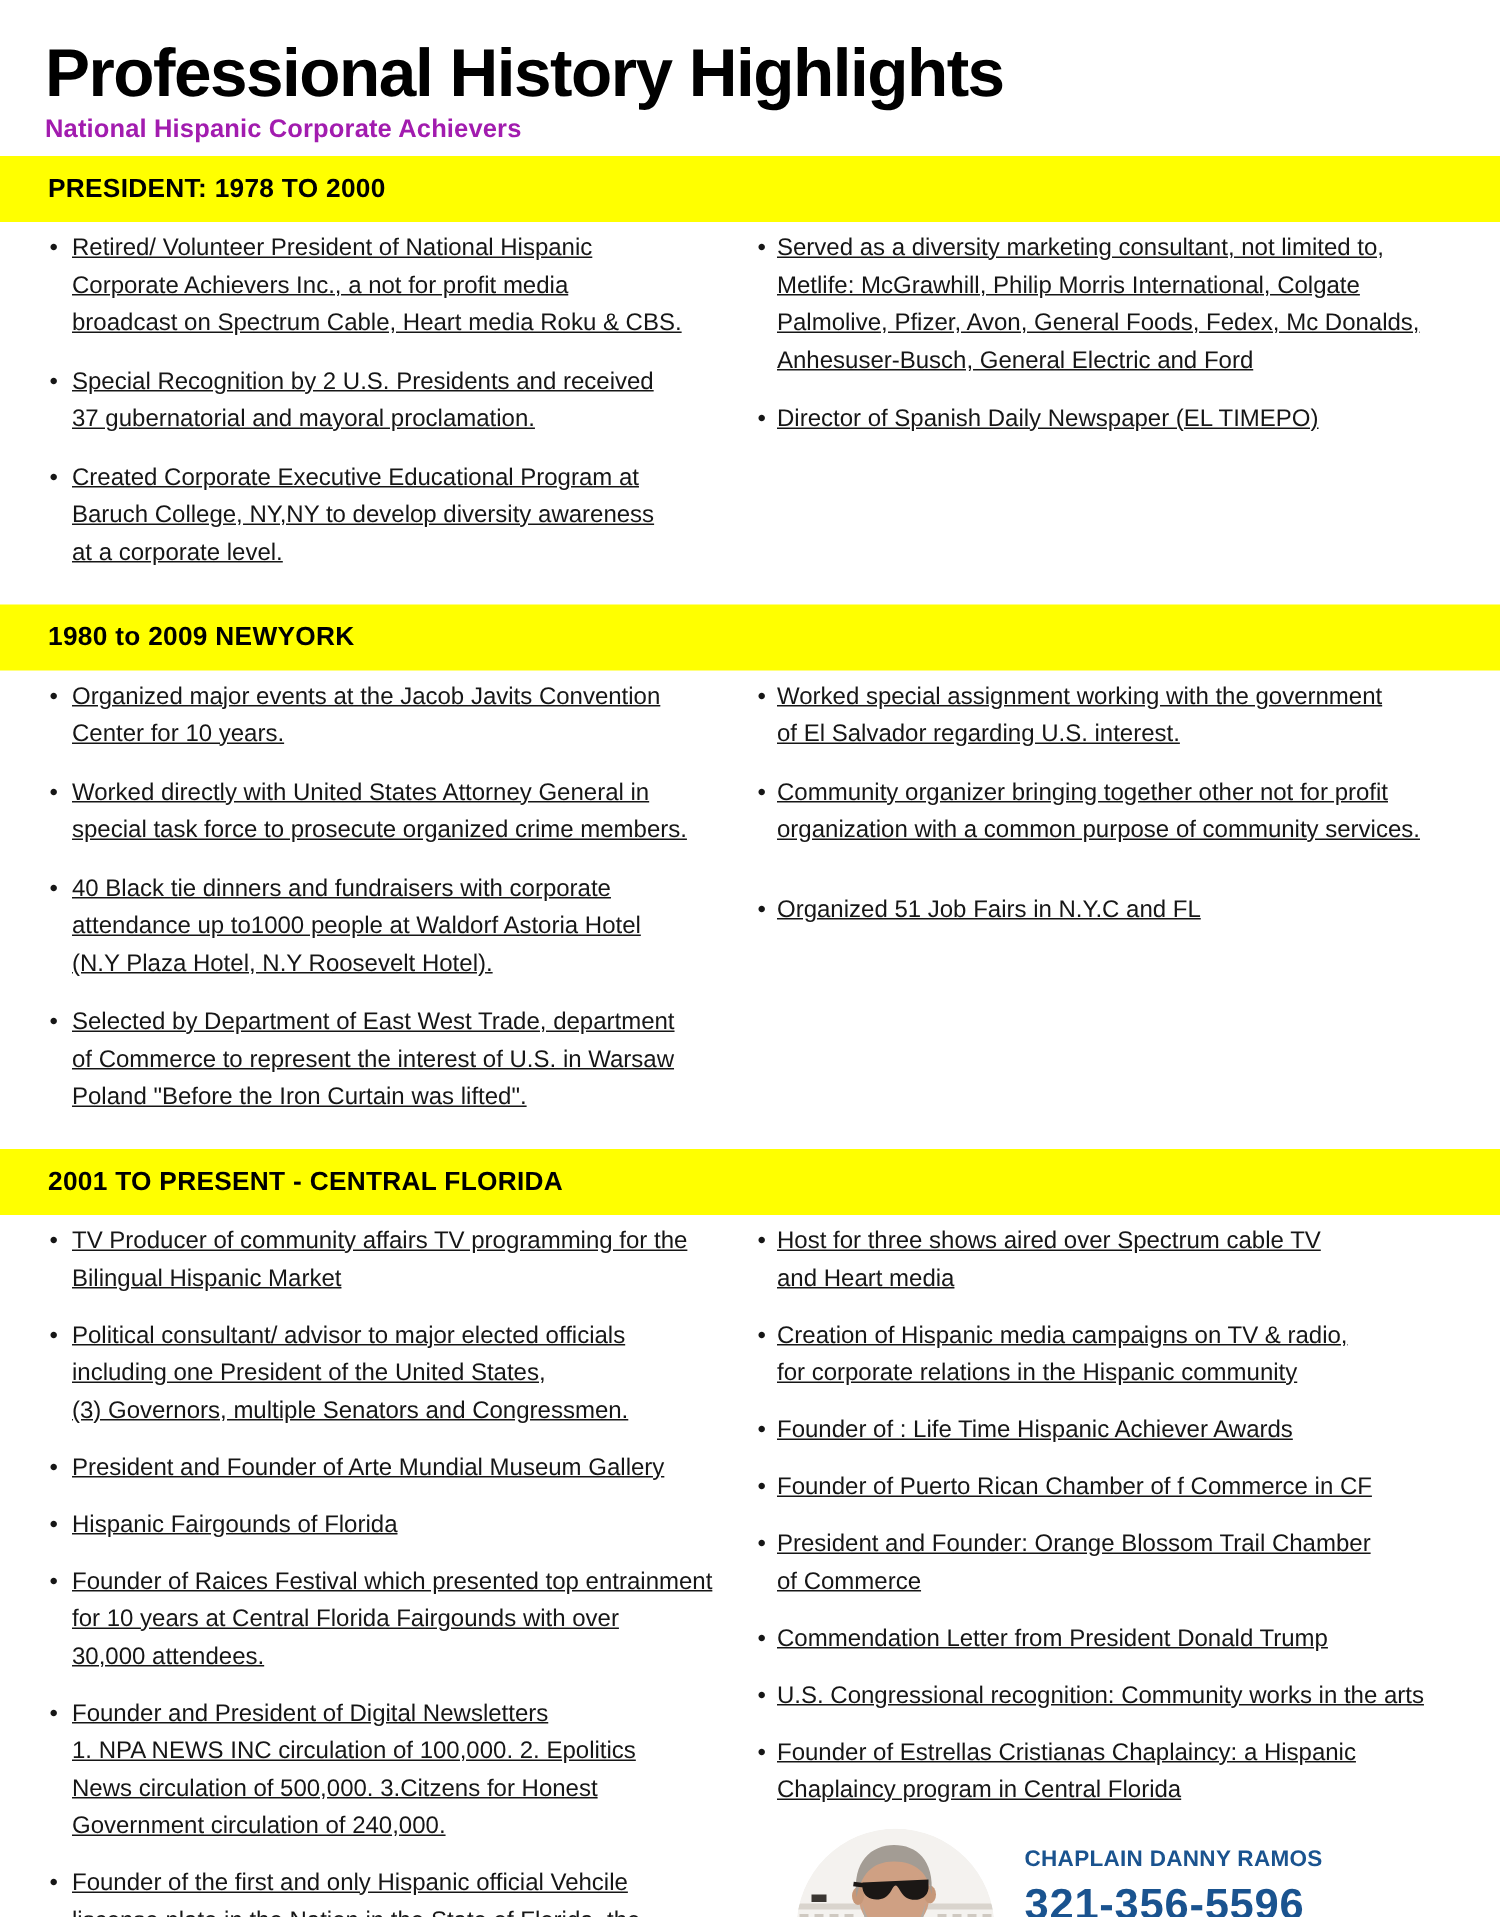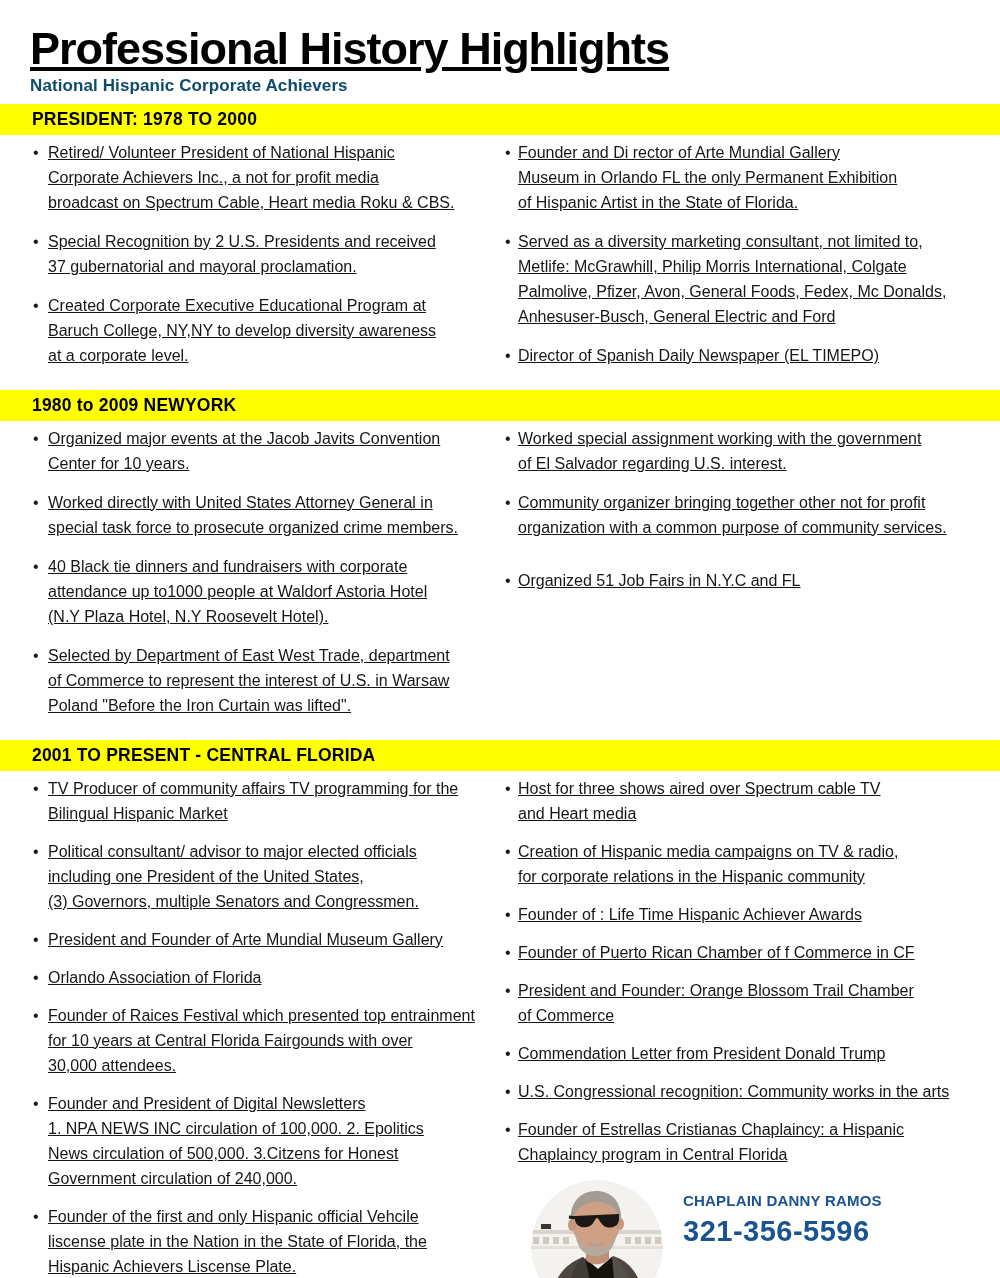--- a/index.html
+++ b/index.html
@@ -5,27 +5,27 @@
   * { margin:0; padding:0; box-sizing:border-box; }
   html,body { background:#ffffff; }
   body {
     width:1000px; height:1278px;
     font-family:"Liberation Sans", "DejaVu Sans", sans-serif;
     color:#181818; overflow:hidden; position:relative;
   }
   .doc-header { padding:26px 30px 8px 30px; }
   .doc-title {
     font-size:45px; font-weight:900; letter-spacing:-1px;
-    color:#000; line-height:1.04;text-decoration:underline;
+    color:#000; line-height:1.04;
   }
   .doc-subtitle {
-    font-size:17px; font-weight:800; color:#0c4a6e; margin-top:3px; letter-spacing:0.1px;
+    font-size:17px; font-weight:800; color:#a21caf; margin-top:3px; letter-spacing:0.1px;
   }
   .banner {
-    background:#ffff00; width:1000px; height:31px;
+    background:#ffff00; width:1000px; height:44px;
     display:flex; align-items:center; padding-left:32px;
     font-size:17.5px; font-weight:900; letter-spacing:0.2px; color:#000;
   }
   .section-body {
     display:grid; grid-template-columns:475px 1fr;
     padding:5px 8px 8px 30px;
   }
   ul.col { list-style:none; }
   li.bullet {
     position:relative; font-size:16px; line-height:25px;
@@ -70,23 +70,20 @@
         <li class="bullet">Retired/ Volunteer President of National Hispanic
 Corporate Achievers Inc., a not for profit media
 broadcast on Spectrum Cable, Heart media Roku &amp; CBS.</li>
         <li class="bullet">Special Recognition by 2 U.S. Presidents and received
 37 gubernatorial and mayoral proclamation.</li>
         <li class="bullet">Created Corporate Executive Educational Program at
 Baruch College, NY,NY to develop diversity awareness
 at a corporate level.</li>
       </ul>
       <ul class="col col-right">
-        <li class="bullet">Founder and Di rector of Arte Mundial Gallery
-Museum in Orlando FL the only Permanent Exhibition
-of Hispanic Artist in the State of Florida.</li>
         <li class="bullet">Served as a diversity marketing consultant, not limited to,
 Metlife: McGrawhill, Philip Morris International, Colgate
 Palmolive, Pfizer, Avon, General Foods, Fedex, Mc Donalds,
 Anhesuser-Busch, General Electric and Ford</li>
         <li class="bullet">Director of Spanish Daily Newspaper (EL TIMEPO)</li>
       </ul>
     </div>
   </section>
 
   <section>
@@ -121,21 +118,21 @@
       <span>2001 TO PRESENT - CENTRAL FLORIDA</span>
     </div>
     <div class="section-body sec3">
       <ul class="col col-left">
         <li class="bullet">TV Producer of community affairs TV programming for the
 Bilingual Hispanic Market</li>
         <li class="bullet">Political consultant/ advisor to major elected officials
 including one President of the United States,
 (3) Governors, multiple Senators and Congressmen.</li>
         <li class="bullet">President and Founder of Arte Mundial Museum Gallery</li>
-        <li class="bullet">Orlando Association of Florida</li>
+        <li class="bullet">Hispanic Fairgounds of Florida</li>
         <li class="bullet">Founder of Raices Festival which presented top entrainment
 for 10 years at Central Florida Fairgounds with over
 30,000 attendees.</li>
         <li class="bullet">Founder and President of Digital Newsletters
 1. NPA NEWS INC circulation of 100,000. 2. Epolitics
 News circulation of 500,000. 3.Citzens for Honest
 Government circulation of 240,000.</li>
         <li class="bullet">Founder of the  first and only Hispanic official Vehcile
 liscense plate in the Nation in the State of Florida, the
 Hispanic Achievers Liscense Plate.</li>

